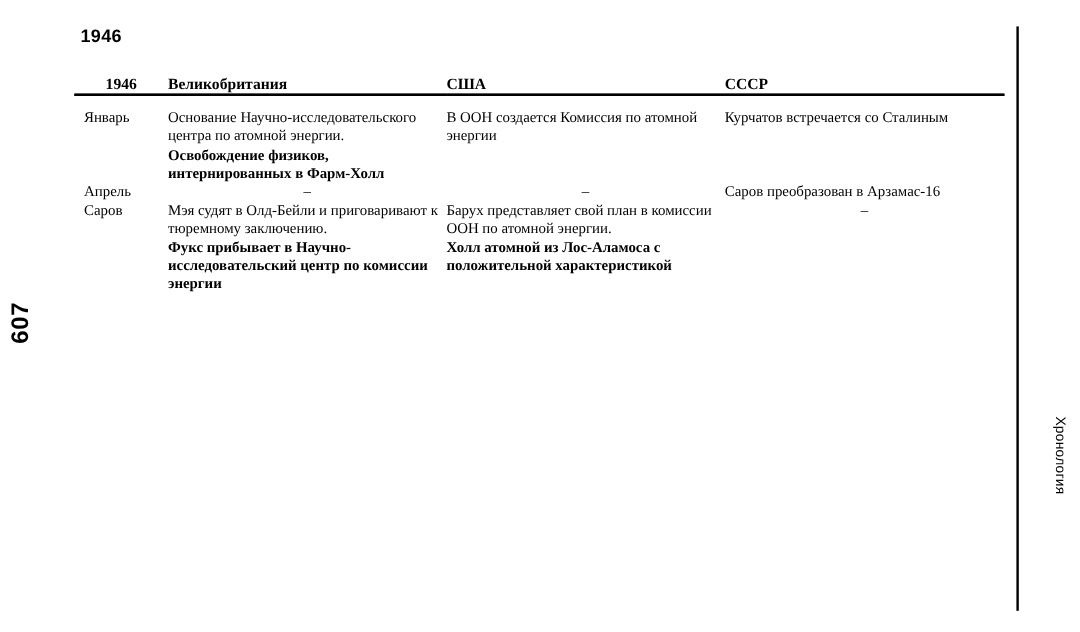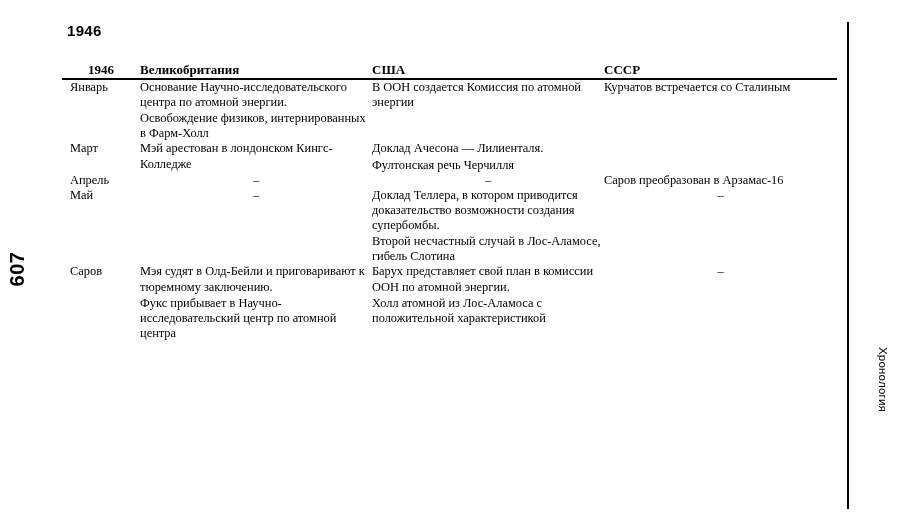--- a/index.html
+++ b/index.html
@@ -102,29 +102,29 @@
   thead tr {
     border-bottom: 2.2px solid #000000;
   }
 
   tbody tr td {
     font-size: 12.4px;
     line-height: 1.215;
     padding-top: 10px;
     padding-right: 14px;
   }
-  tbody tr:first-child td { }
+  tbody tr:first-child td { padding-top: 11px; }
 
   td.month-cell {
     padding-right: 6px;
     padding-left: 8px;
     white-space: nowrap;
   }
 
-  .cell-block + .cell-block { margin-top: 0.1em; }
+  .cell-block + .cell-block { margin-top: 0.1em; font-weight: bold; }
 
   .dash-cell {
     text-align: center;
     padding-right: 0;
   }
   .dash {
     display: inline-block;
     font-size: 12.4px;
     line-height: 1.215;
   }
@@ -166,52 +166,32 @@
             <div class="cell-block">Освобождение физиков, интернированных в Фарм-Холл</div>
           </td>
           <td>
             <div class="cell-block">В ООН создается Комиссия по атомной энергии</div>
           </td>
           <td>
             <div class="cell-block">Курчатов встречается со Сталиным</div>
           </td>
         </tr>
         <tr>
-          <td class="month-cell">Март</td>
-          <td>
-            <div class="cell-block">Мэй арестован в лондонском Кингс-Колледже</div>
-          </td>
-          <td>
-            <div class="cell-block">Доклад Ачесона — Лилиенталя.</div>
-            <div class="cell-block">Фултонская речь Черчилля</div>
-          </td>
-          <td class="empty-cell"></td>
-        </tr>
-        <tr>
           <td class="month-cell">Апрель</td>
           <td class="dash-cell"><span class="dash">–</span></td>
           <td class="dash-cell"><span class="dash">–</span></td>
           <td>
             <div class="cell-block">Саров преобразован в Арзамас-16</div>
           </td>
         </tr>
         <tr>
-          <td class="month-cell">Май</td>
-          <td class="dash-cell"><span class="dash">–</span></td>
-          <td>
-            <div class="cell-block">Доклад Теллера, в котором приводится доказательство возможности создания супербомбы.</div>
-            <div class="cell-block">Второй несчастный случай в Лос-Аламосе, гибель Слотина</div>
-          </td>
-          <td class="dash-cell"><span class="dash">–</span></td>
-        </tr>
-        <tr>
           <td class="month-cell">Саров</td>
           <td>
             <div class="cell-block">Мэя судят в Олд-Бейли и приговаривают к тюремному заключению.</div>
-            <div class="cell-block">Фукс прибывает в Научно-исследовательский центр по атомной центра</div>
+            <div class="cell-block">Фукс прибывает в Научно-исследовательский центр по комиссии энергии</div>
           </td>
           <td>
             <div class="cell-block">Барух представляет свой план в комиссии ООН по атомной энергии.</div>
             <div class="cell-block">Холл атомной из Лос-Аламоса с положительной характеристикой</div>
           </td>
           <td class="dash-cell"><span class="dash">–</span></td>
         </tr>
       </tbody>
   </table>
 

